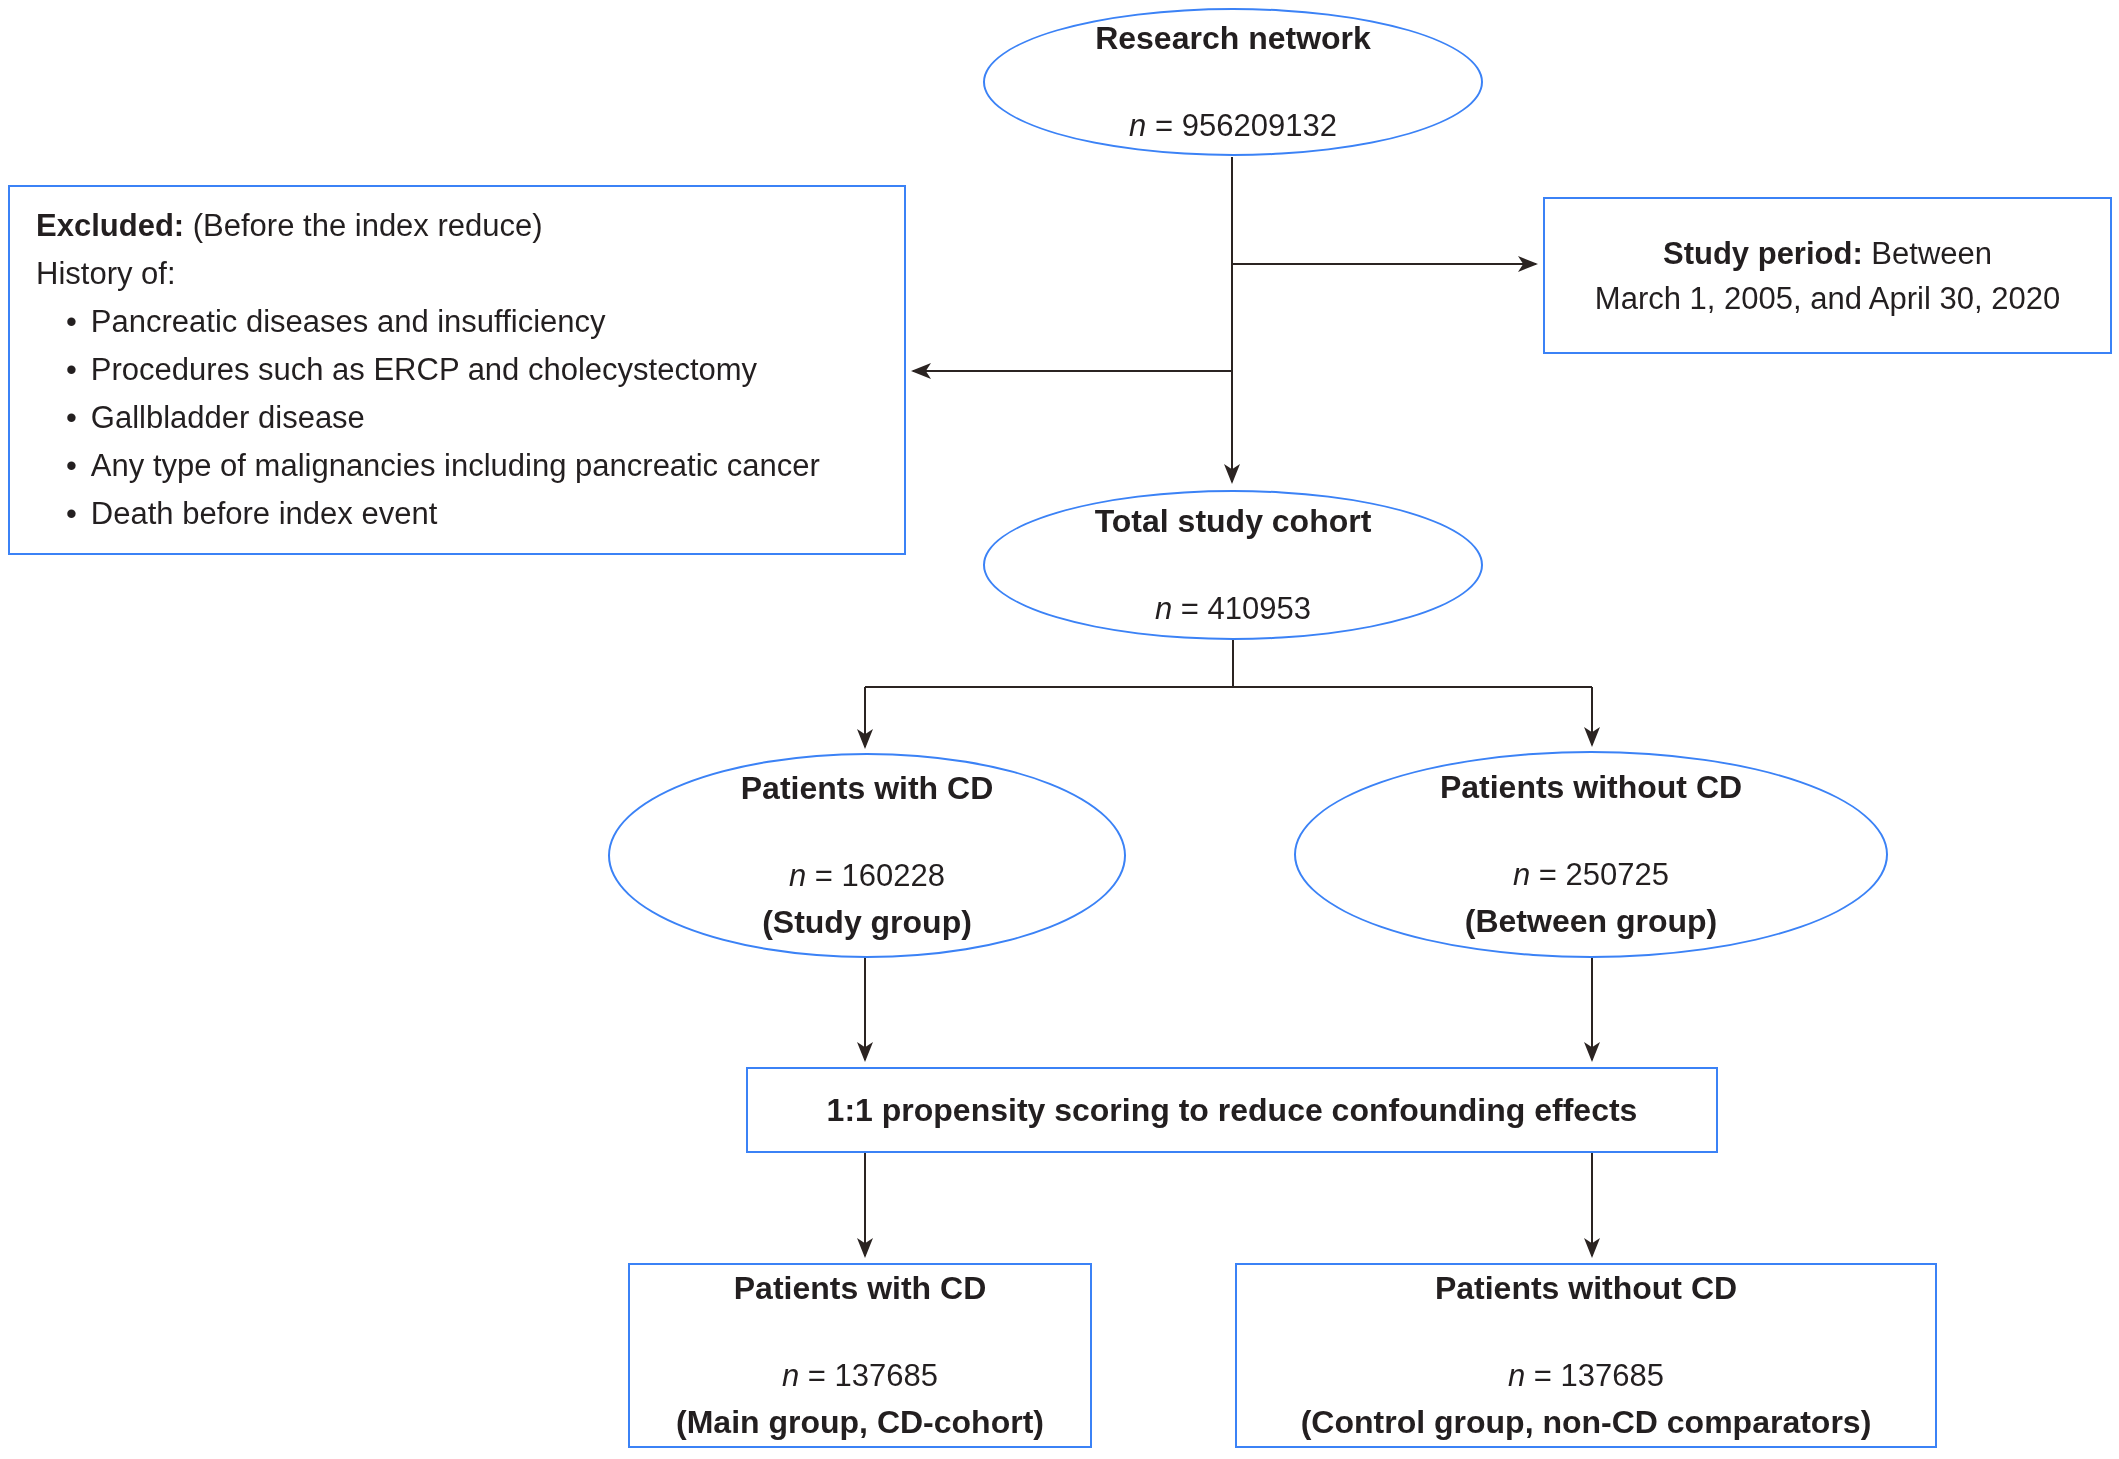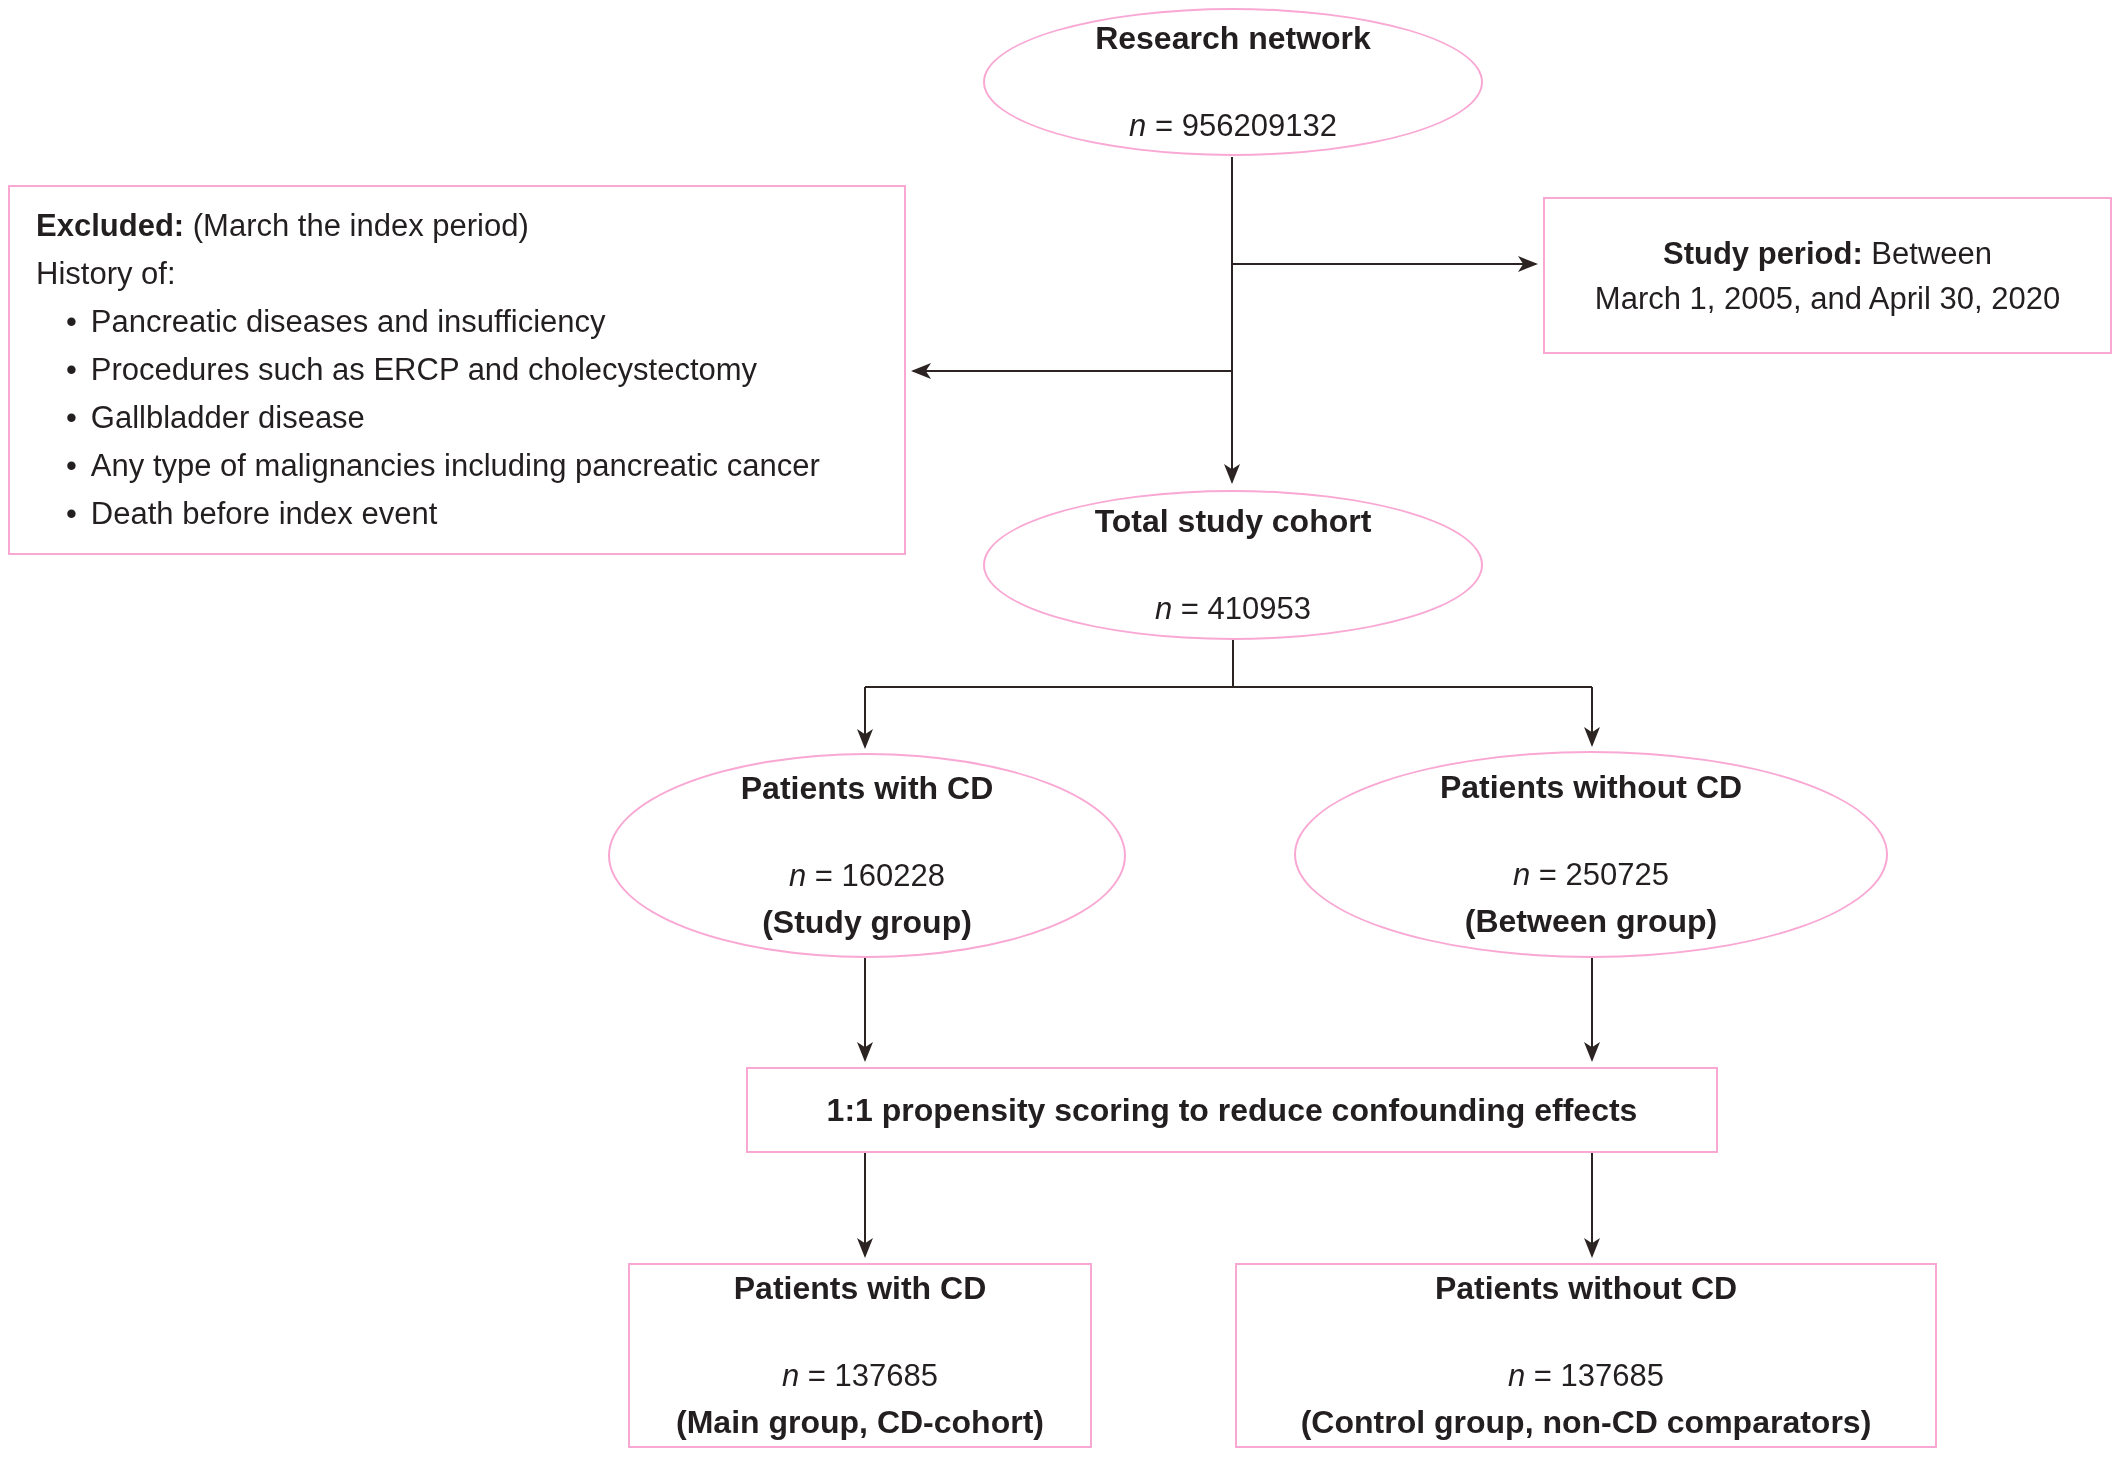--- a/index.html
+++ b/index.html
@@ -15,21 +15,21 @@
     background: #ffffff;
     overflow: hidden;
   }
   svg.connectors {
     position: absolute;
     left: 0; top: 0;
     width: 2119px; height: 1459px;
   }
   .node {
     position: absolute;
-    border: 2px solid #f9a8d4;
+    border: 2px solid #3b82f6;
     background: #ffffff;
     display: flex;
     flex-direction: column;
     align-items: center;
     justify-content: center;
     text-align: center;
     font-size: 31px;
     line-height: 47px;
   }
   .ellipse { border-radius: 50%; }
@@ -81,21 +81,21 @@
   <div class="node ellipse" id="research">
     <div class="title">Research network</div>
     <div class="nval">
       <span class="nsym">n</span>
       <span>= 956209132</span>
     </div>
   </div>
 
   <div class="node" id="excluded">
     <div class="xline">
-      <b>Excluded:</b><span> (March the index period)</span>
+      <b>Excluded:</b><span> (Before the index reduce)</span>
     </div>
     <div class="xline">History of:</div>
     <div class="xline bullet">
       <span class="glyph">•</span><span>Pancreatic diseases and insufficiency</span>
     </div>
     <div class="xline bullet">
       <span class="glyph">•</span><span>Procedures such as ERCP and cholecystectomy</span>
     </div>
     <div class="xline bullet">
       <span class="glyph">•</span><span>Gallbladder disease</span>

